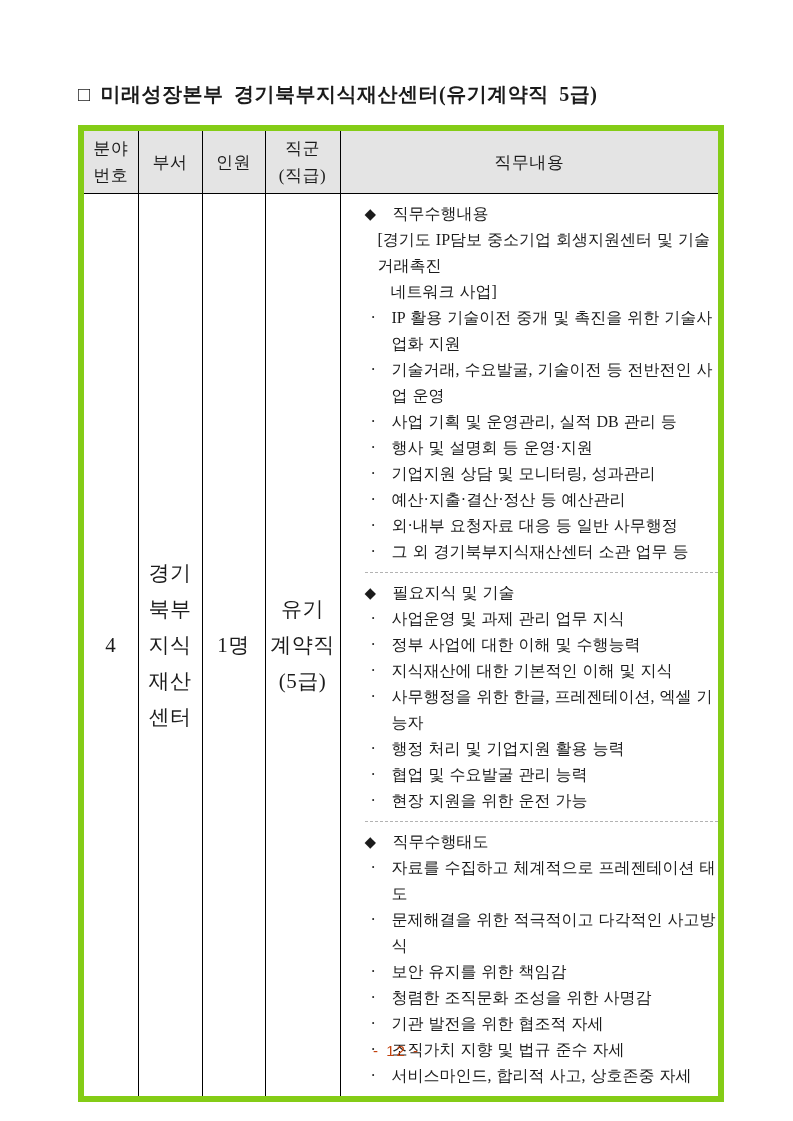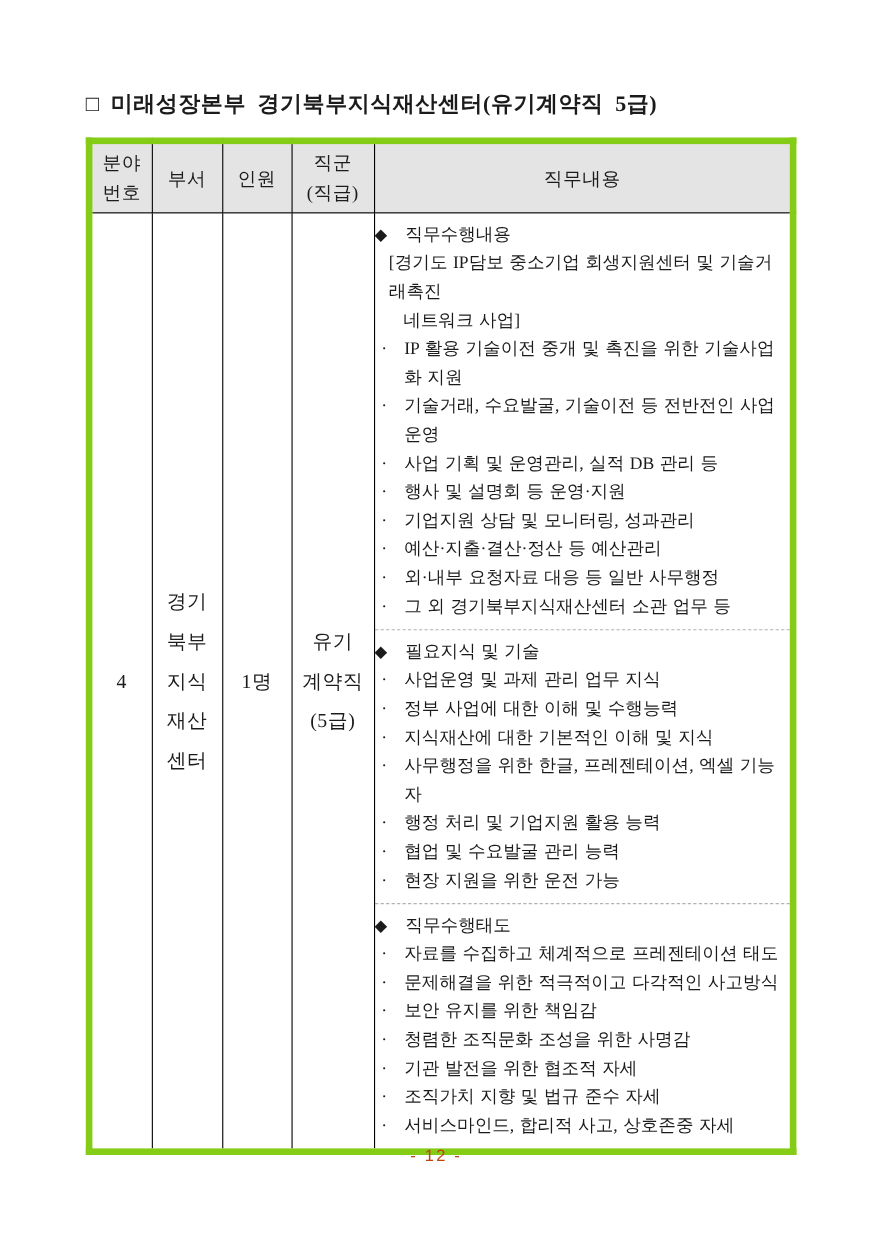--- a/index.html
+++ b/index.html
@@ -54,34 +54,35 @@
     font-weight: 500;
     text-align: center;
     vertical-align: middle;
     line-height: 27px;
     white-space: pre-line;
     letter-spacing: 0.5px;
   }
   td.center-cell {
     text-align: center;
     vertical-align: middle;
-    font-size: 18px;
+    font-size: 21px;
     line-height: 36px;
     white-space: pre-line;
     letter-spacing: 0.5px;
   }
   td.job-content-cell {
     vertical-align: top;
     padding: 0 4px 0 6px;
   }
   .section {
     padding: 7px 0 7px 0;
     font-size: 16px;
     line-height: 26px;
     word-spacing: 1px;
+    margin-left: 24px;
   }
   .section + .section {
     border-top: 1.5px dashed #b3b3b3;
   }
   .sec-heading {
     font-weight: 500;
   }
   .sec-heading .diamond {
     display: inline-block;
     width: 28px;

